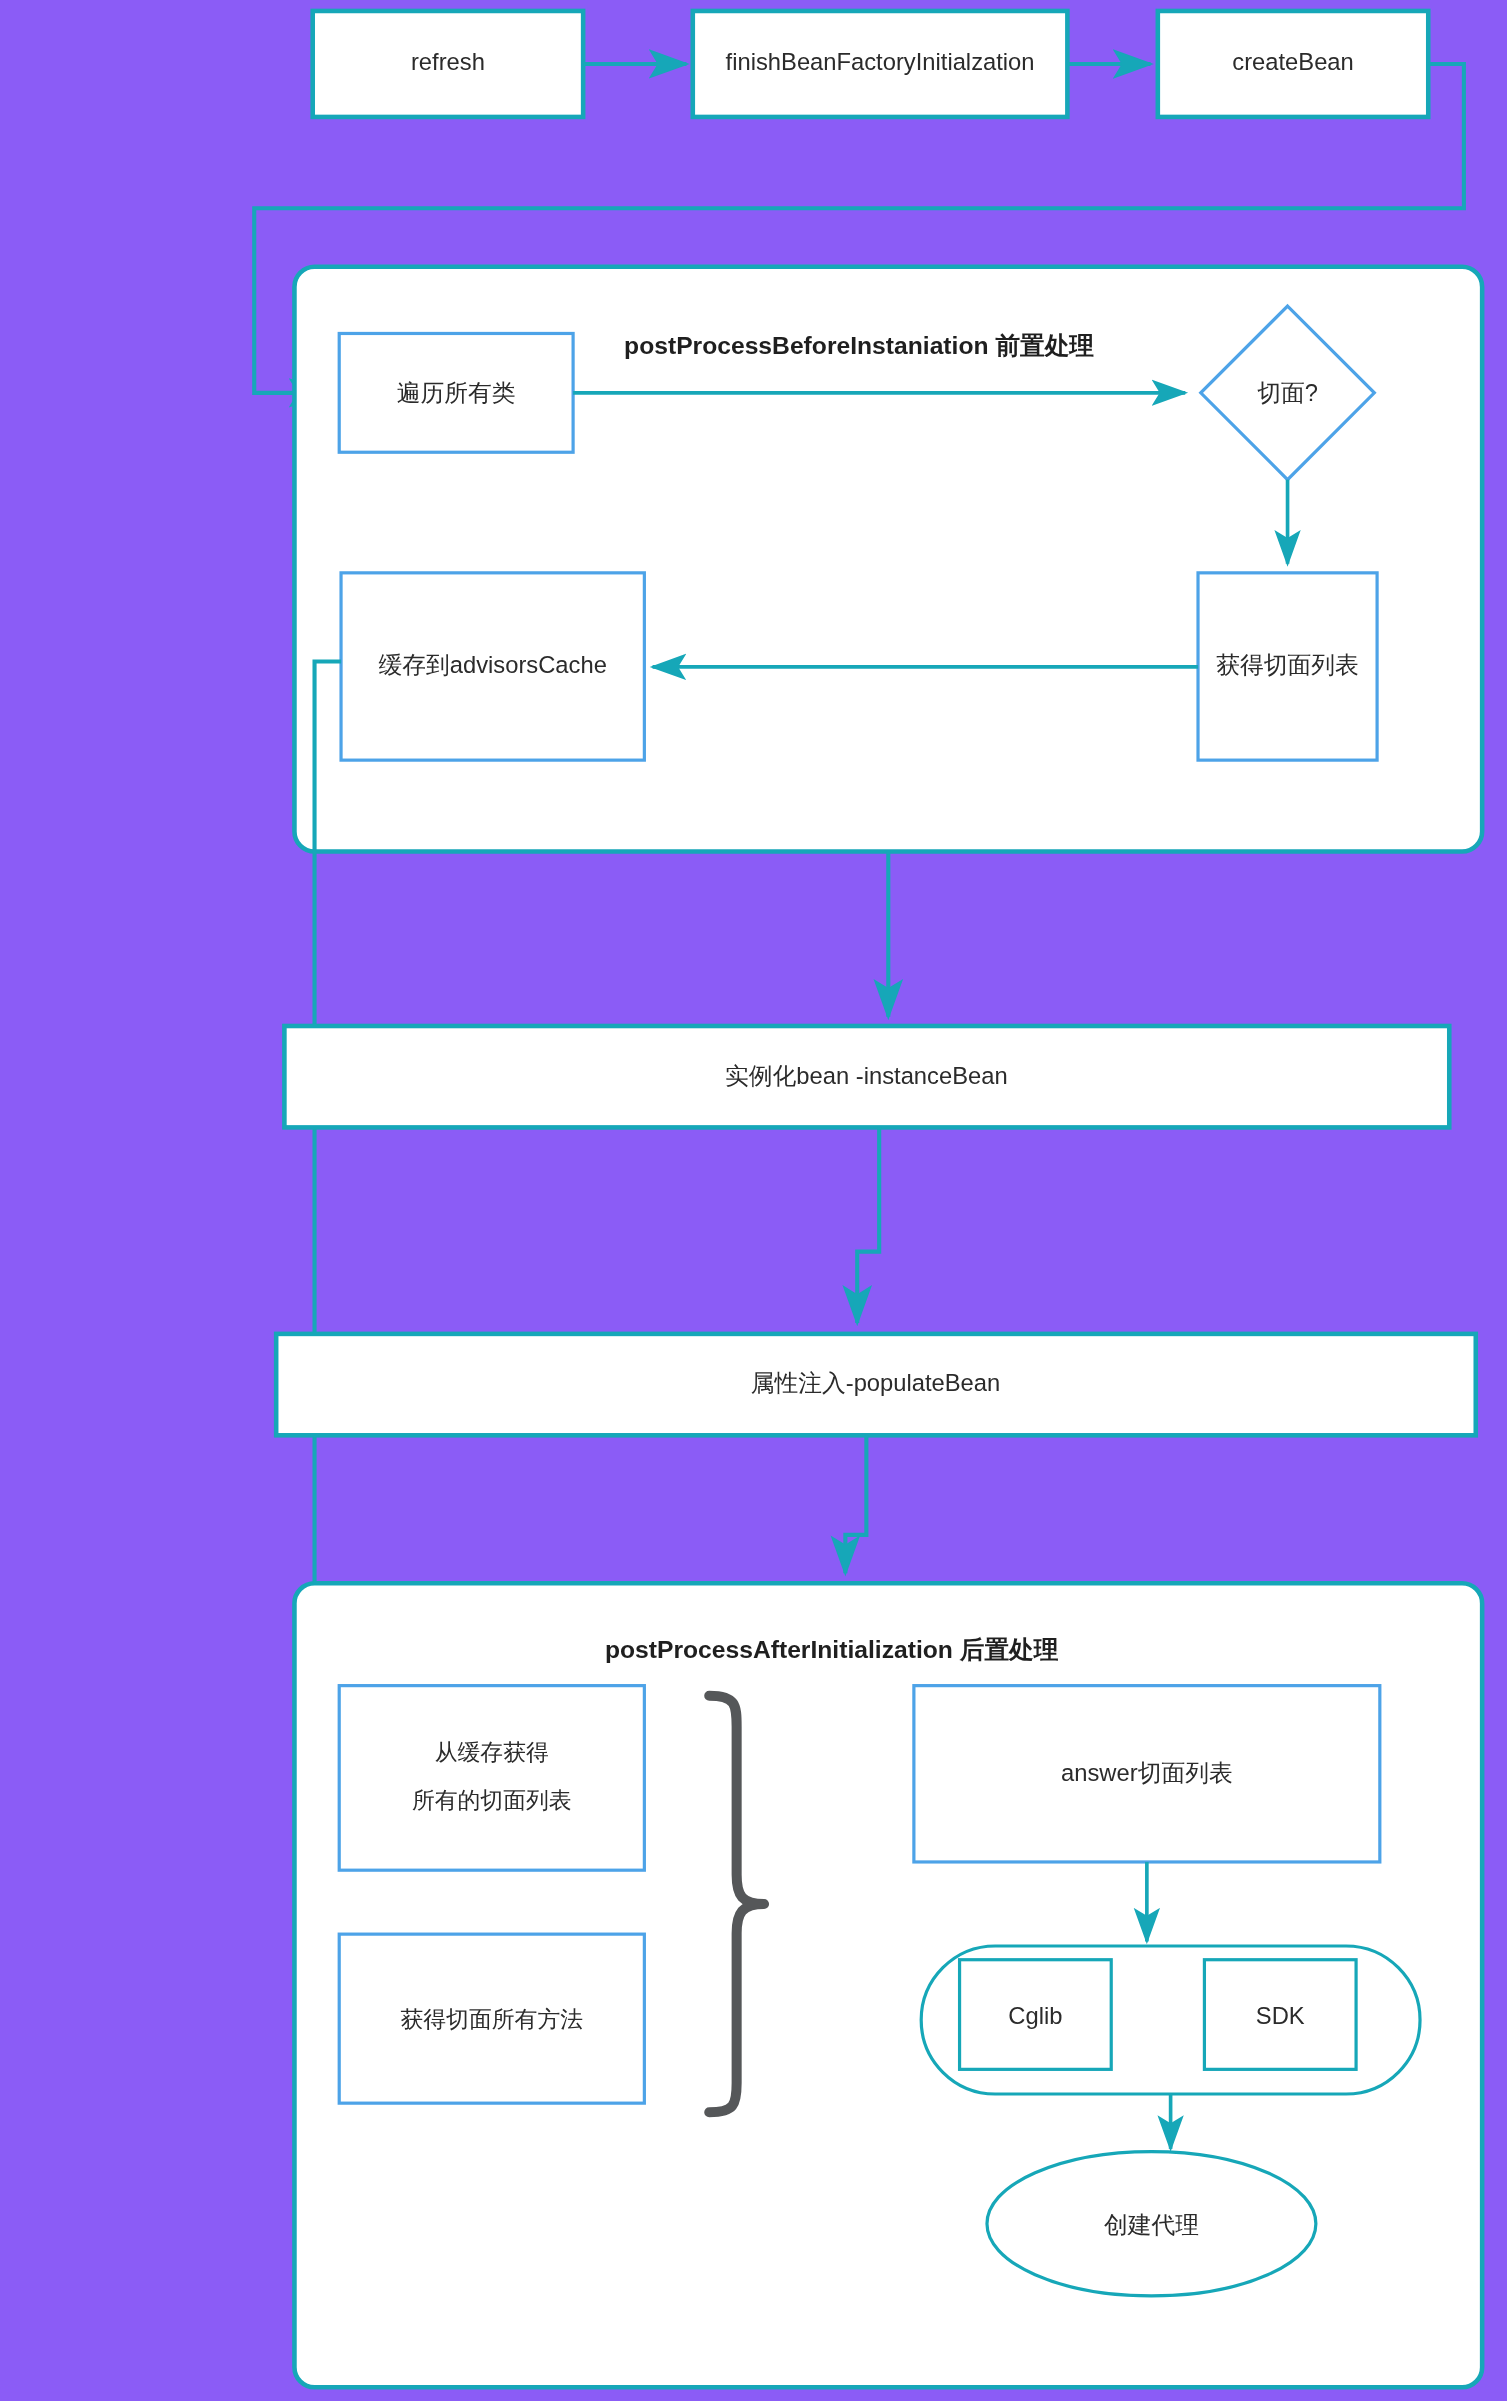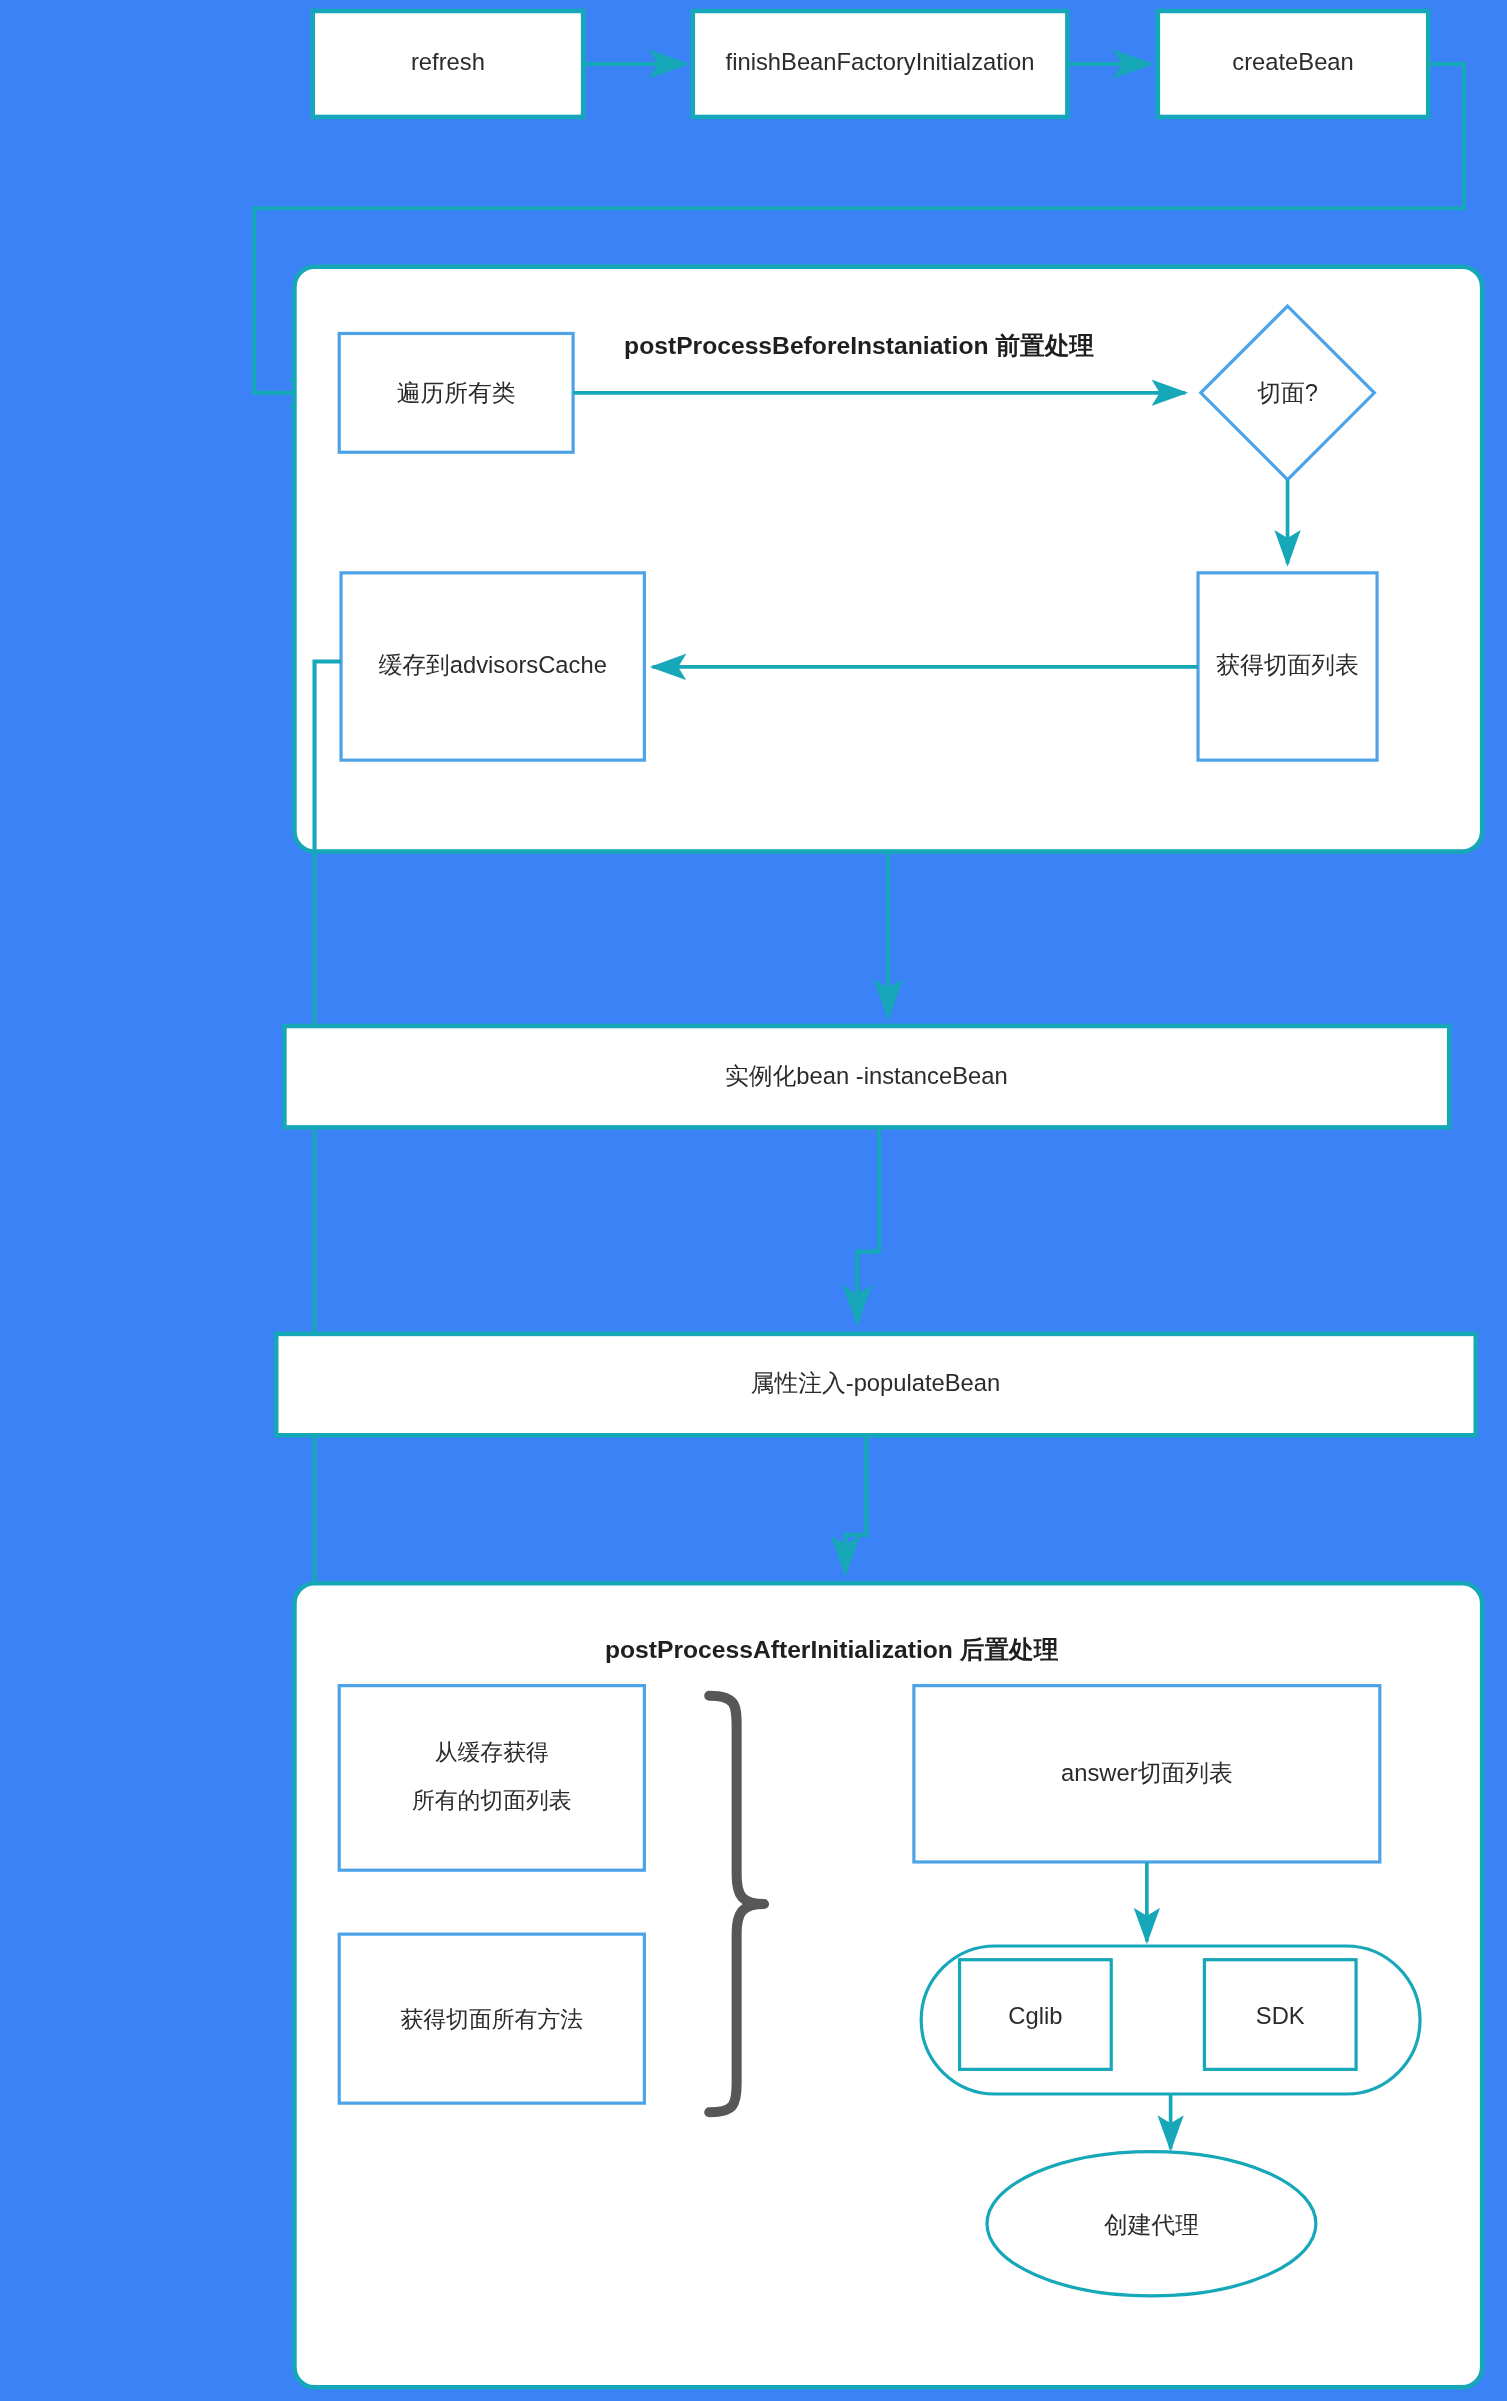--- a/index.html
+++ b/index.html
@@ -7,21 +7,21 @@
     padding: 0;
     background: #ffffff;
   }
   body {
     font-family: "Liberation Sans", "DejaVu Sans", sans-serif;
   }
   #canvas {
     position: relative;
     width: 1508px;
     height: 2401px;
-    background: #3b82f6;
+    background: #8b5cf6;
     overflow: hidden;
   }
   svg.diagram {
     position: absolute;
     inset: 0;
     width: 1508px;
     height: 2401px;
     display: block;
   }
   .nodeText {

